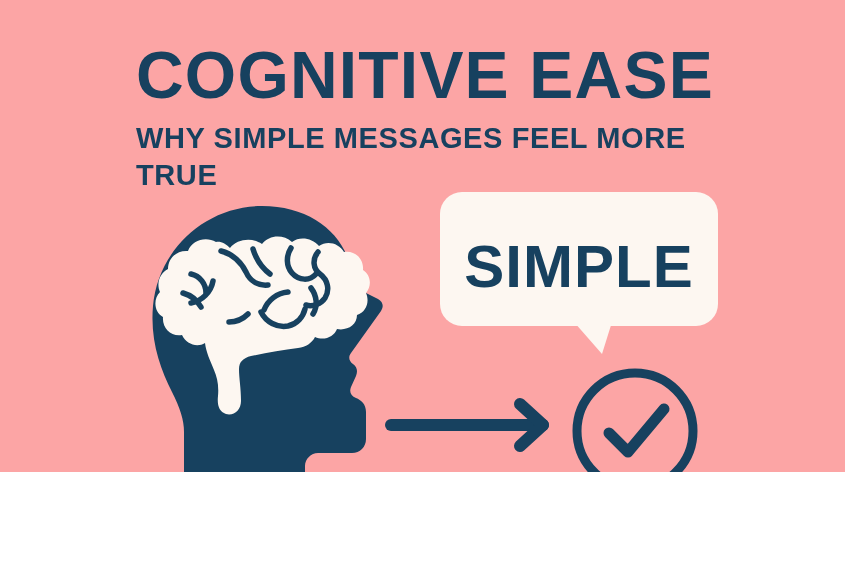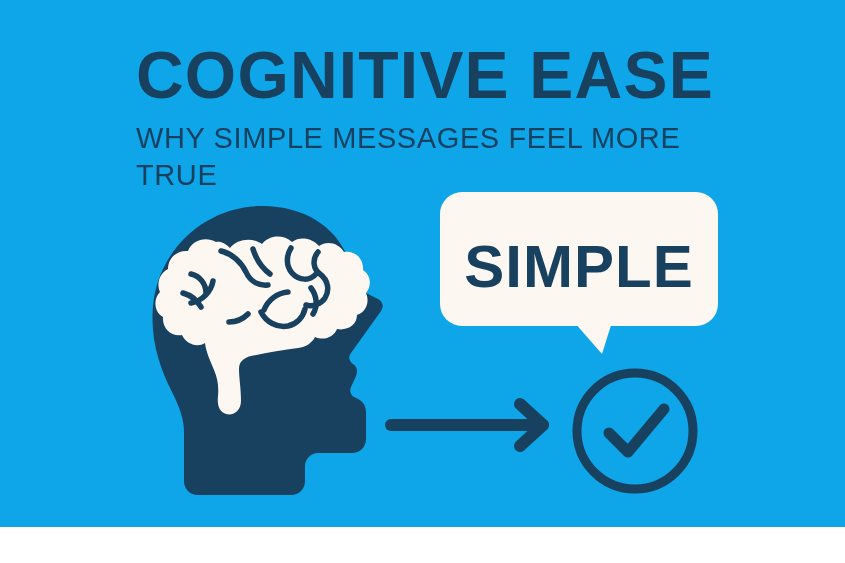--- a/index.html
+++ b/index.html
@@ -8,22 +8,22 @@
   }
   body {
     width: 845px;
     height: 563px;
     overflow: hidden;
     font-family: "Liberation Sans", sans-serif;
   }
   #canvas {
     position: relative;
     width: 845px;
-    height: 527px;
-    background: #0ea5e9;
+    height: 472px;
+    background: #fca5a5;
     overflow: hidden;
   }
 
   
   #title {
     position: absolute;
     left: 136px;
     top: 42px;
     font-size: 66px;
     line-height: 66px;
@@ -33,21 +33,21 @@
     white-space: nowrap;
     -webkit-font-smoothing: antialiased;
   }
   #subtitle {
     position: absolute;
     left: 136px;
     top: 120px;
     width: 600px;
     font-size: 29px;
     line-height: 37px;
-    font-weight: normal;
+    font-weight: bold;
     letter-spacing: 0.6px;
     color: #17415f;
   }
 
   
   #art {
     position: absolute;
     left: 0;
     top: 0;
     width: 845px;

